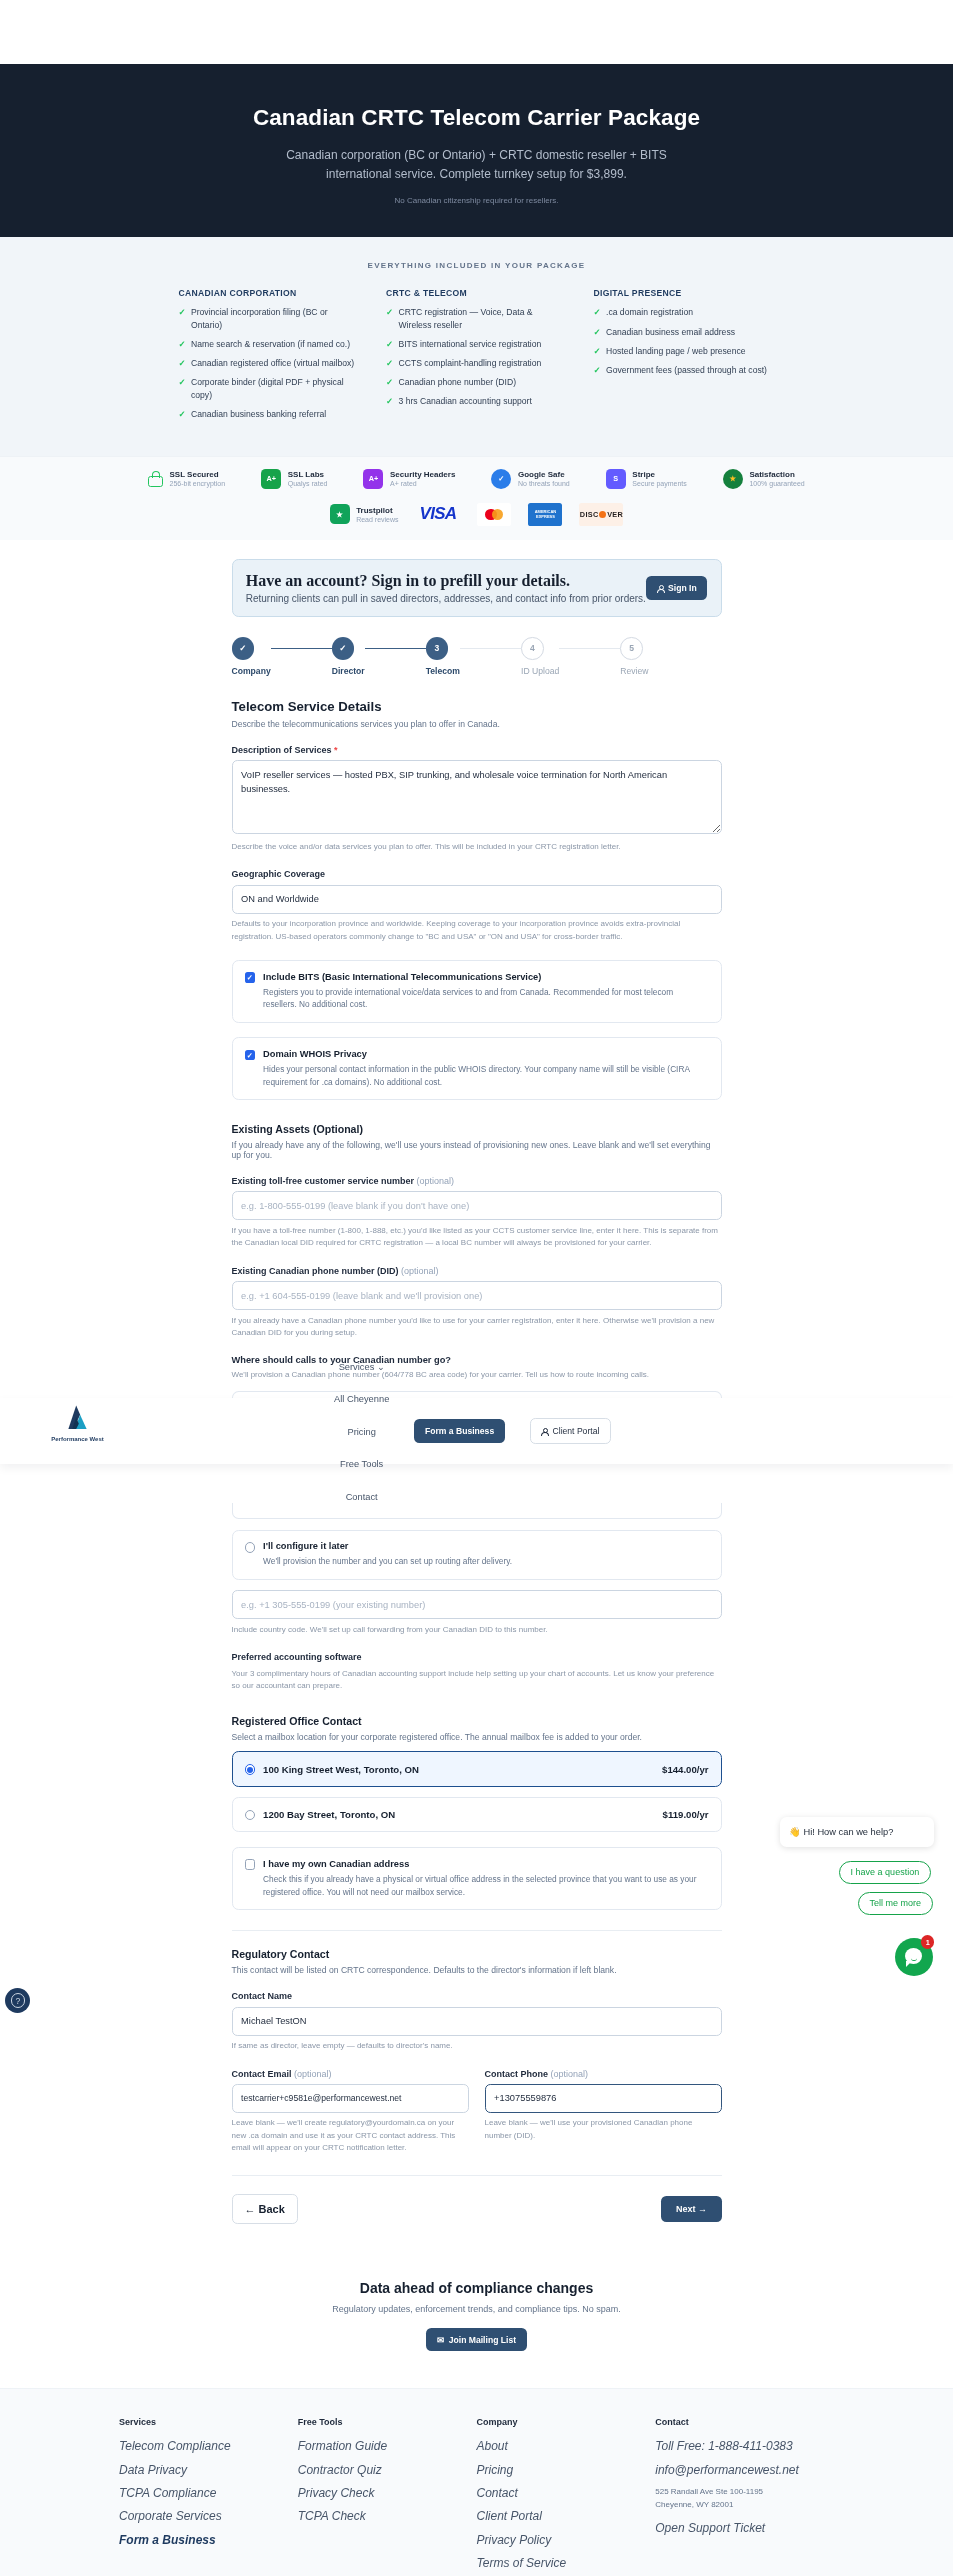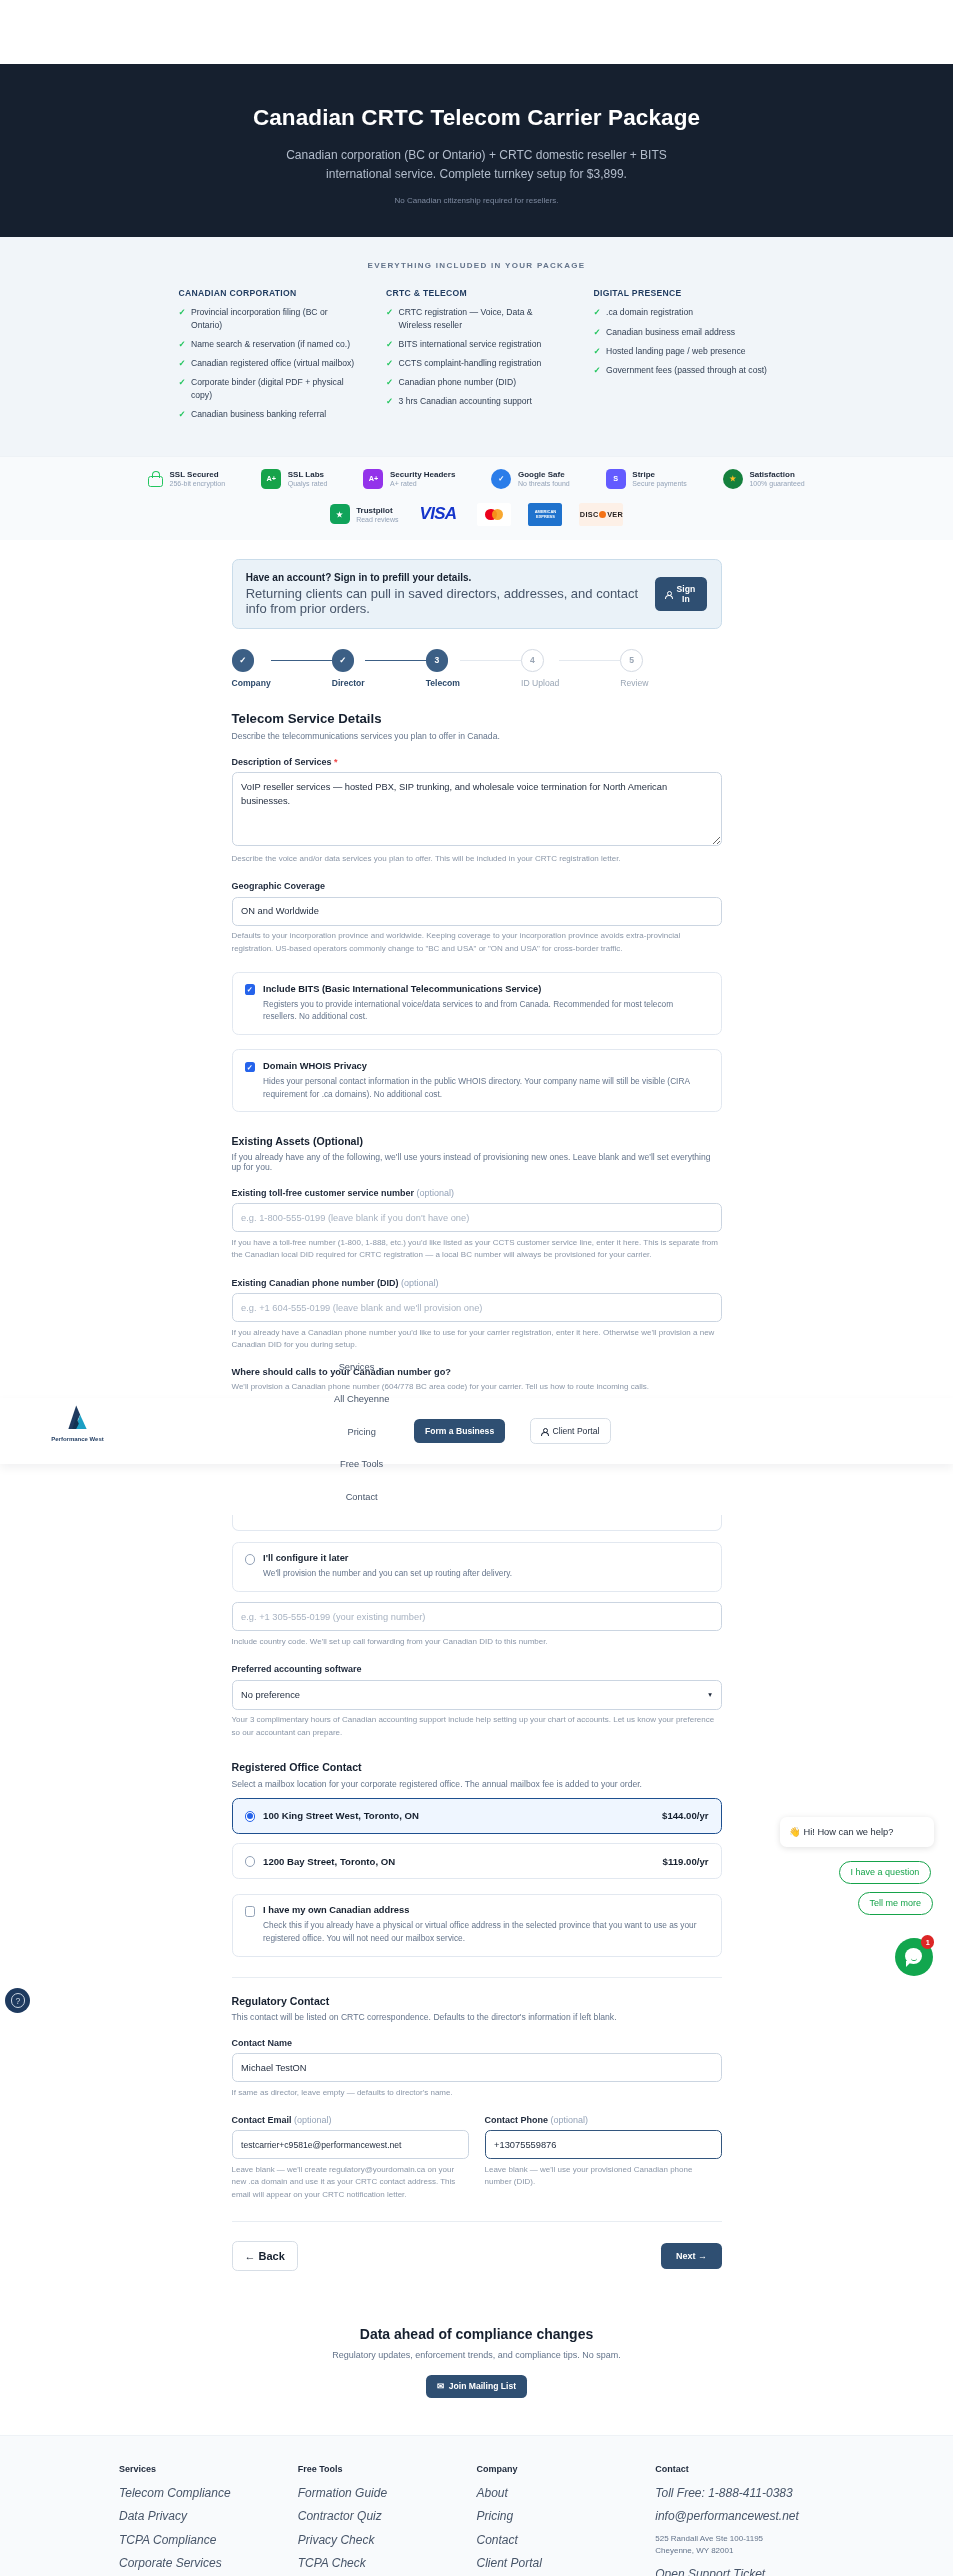--- a/index.html
+++ b/index.html
@@ -43,22 +43,22 @@
   .mc i { position:absolute; width:11.3px; height:11.3px; border-radius:50%; top:5.3px; }
   .mc i:first-child { left:8px; background:#eb001b; }
   .mc i:last-child { left:14.6px; background:#f79e1b; opacity:.9; }
   .amex { width:34px; background:#1f72cd; color:#fff; font-size:4px; text-align:center; line-height:1.3; }
   .disc { width:44px; background:#fdf0e7; color:#231f20; font-size:7.3px; letter-spacing:0.3px; position:relative; }
   .disc i { display:inline-block; width:7.3px; height:7.3px; border-radius:50%; background:#f47216; margin:0 0.7px; }
 
   
   .main { background:#fff; padding-top:18.5px; }
   .signin { background:#eaf2f8; border:0.7px solid #c9dcea; border-radius:6.6px; padding:12px 13.2px; display:flex; align-items:center; justify-content:space-between; }
-  .signin b { font-size:10px; color:#16202f; display:block; }
-  .signin p { font-size:13px; color:#475569; margin-top:3.3px; }
+  .signin b { font-size:16px; color:#16202f; display:block;font-family:Liberation Serif, serif; }
+  .signin p { font-size:10px; color:#475569; margin-top:3.3px; }
   .btn-navy { background:#2f4f72; color:#fff; border:none; border-radius:5.3px; font-size:8.6px; font-weight:bold; padding:6.6px 10.6px; display:inline-flex; gap:4.6px; align-items:center; cursor:pointer; font-family:inherit; }
   .person { width:6.6px; height:6.6px; position:relative; display:inline-block; }
   .person:before { content:""; position:absolute; top:0; left:1.7px; width:3.3px; height:3.3px; border:1px solid #fff; border-radius:50%; }
   .person:after { content:""; position:absolute; bottom:-1.3px; left:0; width:6px; height:2.6px; border:1px solid #fff; border-bottom:none; border-radius:4px 4px 0 0; }
 
   .steps { display:flex; align-items:flex-start; margin:20px 0 2.6px; padding-right:73px; }
   .step { display:flex; flex-direction:column; align-items:flex-start; }
   .step .c { width:22.5px; height:22.5px; border-radius:50%; display:flex; align-items:center; justify-content:center; font-size:8.6px; font-weight:bold; }
   .step.done .c, .step.active .c { background:#3c5f85; color:#fff; }
   .step.todo .c { background:#fff; border:1px solid #d4dae3; color:#9aa6b5; }
@@ -395,24 +395,20 @@
           <b>I'll configure it later</b>
           <div class="desc">We'll provision the number and you can set up routing after delivery.</div>
         </div>
       </div>
     </div>
 
     <input type="text" style="margin-top: 10.6px;" placeholder="e.g. +1 305-555-0199 (your existing number)">
     <div class="help">Include country code. We'll set up call forwarding from your Canadian DID to this number.</div>
 
     <div class="flabel">Preferred accounting software</div>
-    <div class="selectbox">
-      <span>No preference</span>
-      <span class="chev">▾</span>
-    </div>
     <div class="help">Your 3 complimentary hours of Canadian accounting support include help setting up your chart of accounts. Let us know your preference so our accountant can prepare.</div>
 
     <h2 class="sec" style="font-size:10.6px">Registered Office Contact</h2>
     <div class="secsub">Select a mailbox location for your corporate registered office. The annual mailbox fee is added to your order.</div>
 
     <div class="office-card selected">
       <span class="radio on"></span>
       <span class="addr">100 King Street West, Toronto, ON</span>
       <span class="price">$144.00/yr</span>
     </div>

